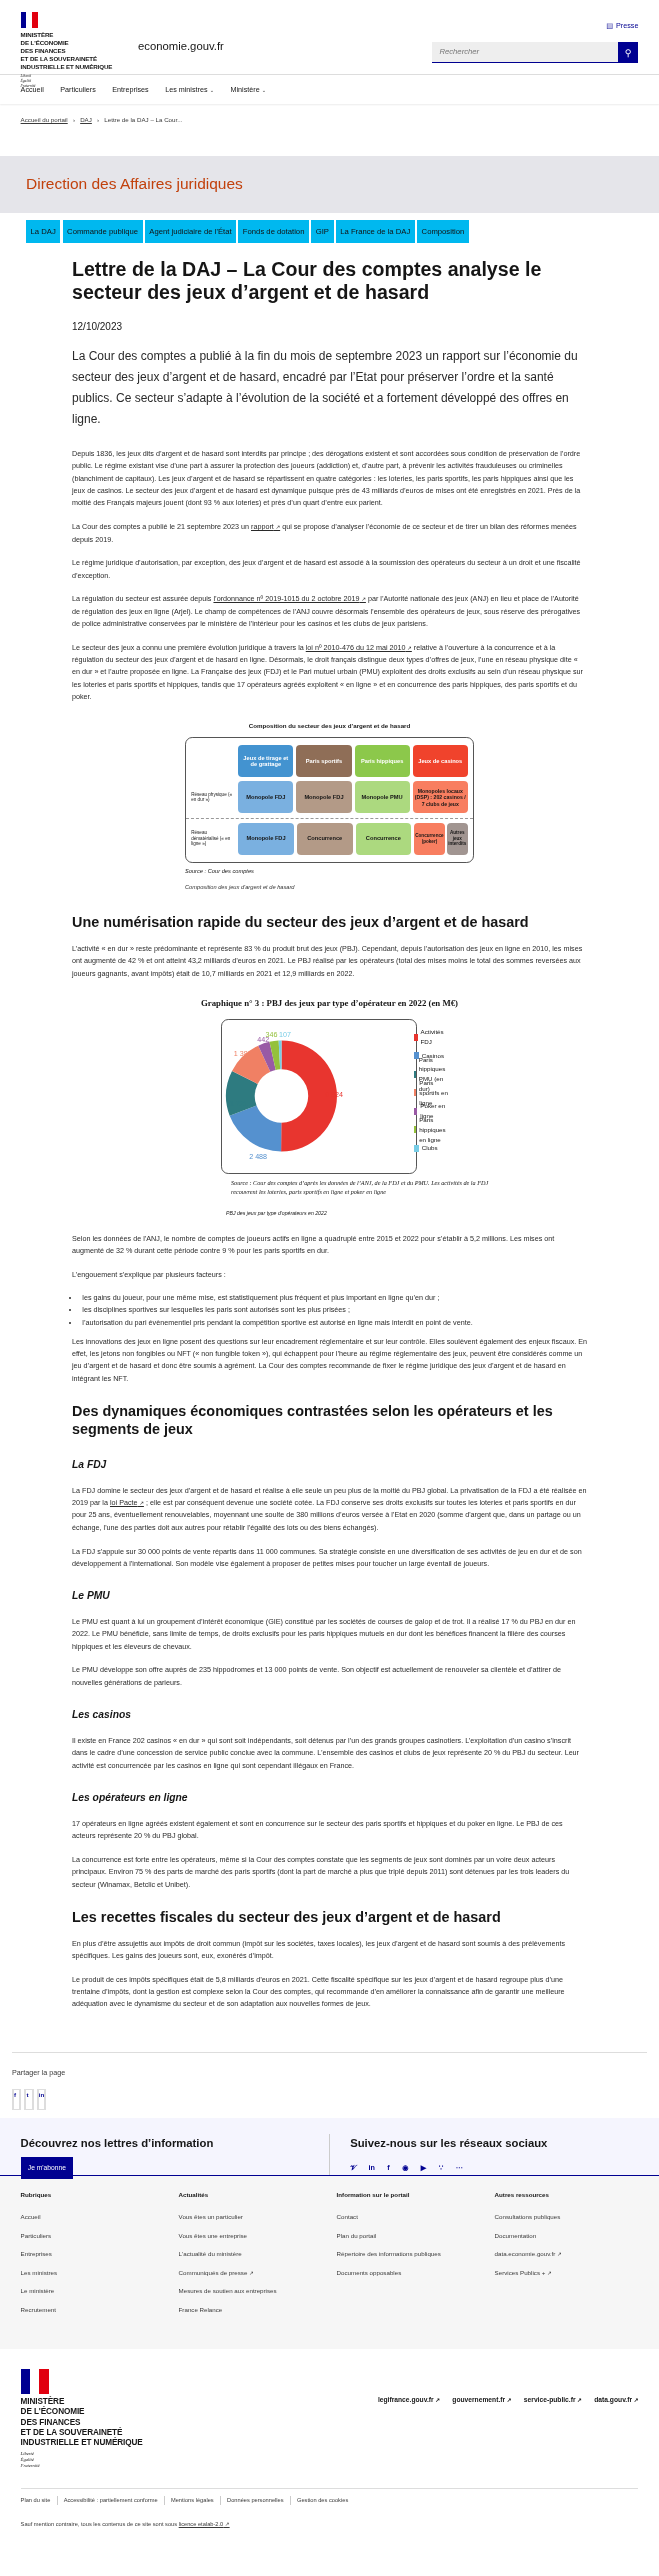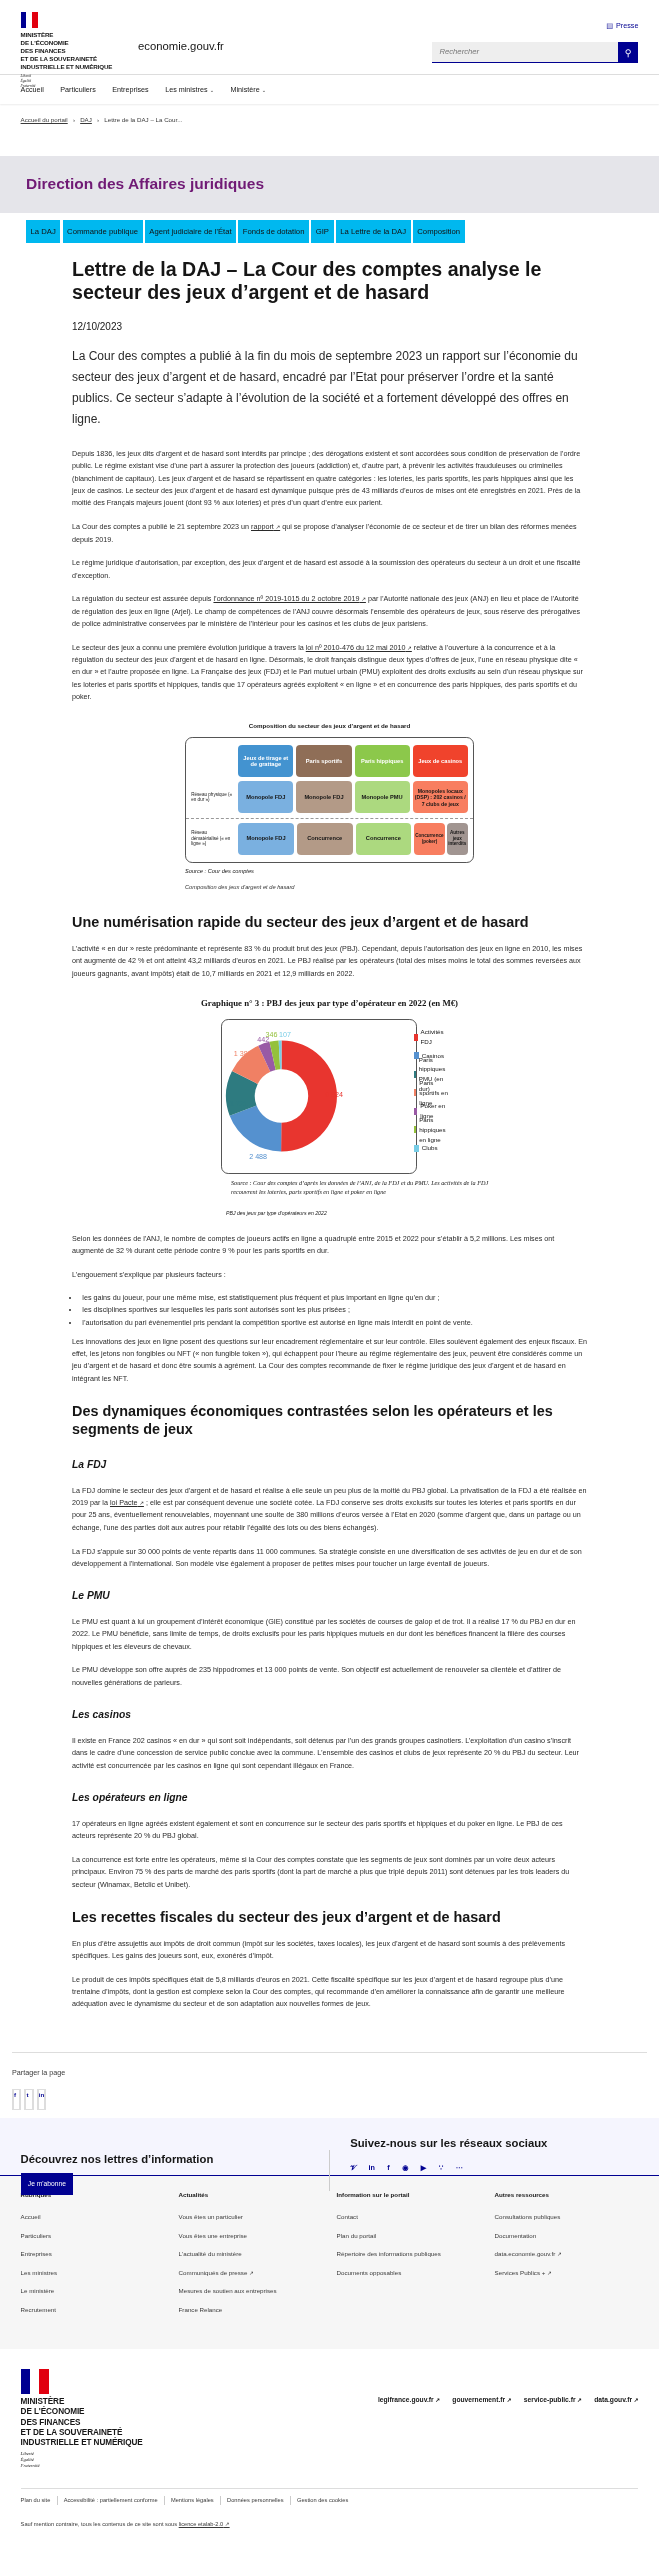--- a/index.html
+++ b/index.html
@@ -15,21 +15,21 @@
 .site-name{position:absolute;left:138px;top:37px;font-size:11.3px}
 .presse{position:absolute;right:20.6px;top:19.6px;color:#000091;font-size:7.2px;display:flex;gap:3.1px;align-items:center}
 .search{position:absolute;right:20.6px;top:42px;display:flex;width:206px;height:20.6px}
 .search input{flex:1;border:none;background:#eee;border-bottom:1px solid #000091;padding:0 7px;font-style:italic;font-size:7.7px;font-family:"Liberation Sans",sans-serif}
 .search button{width:20.6px;background:#000091;border:none;color:#fff;font-size:9.3px}
 .mainnav{height:29px;display:flex;align-items:center;padding-left:20.6px;gap:16.5px;font-size:7.2px;box-shadow:0 1px 1.5px rgba(0,0,0,.08)}
 .mainnav span.chev{font-size:5.2px;margin-left:2.1px}
 .crumbs{padding:11.3px 20.6px 0;font-size:6.2px;display:flex;gap:5.2px;color:#3a3a3a}
 .crumbs a{text-decoration:underline}
 .banner{background:#e5e5ea;height:57px;margin-top:31px;display:flex;align-items:center;padding-left:26px}
-.banner h2{font-size:15.5px;font-weight:700;color:#701a75}
+.banner h2{font-size:15.5px;font-weight:400;color:#c2410c}
 .subnav{display:flex;gap:2.1px;padding:7.2px 0 0 26px}
 .subnav a{background:#00b8ef;color:#111;text-decoration:none;font-size:7.7px;padding:4.1px 4.6px;height:23px;display:flex;align-items:center}
 
 article{width:515px;margin:14.4px auto 0}
 h1{font-size:19.6px;line-height:1.2;font-weight:700}
 .date{margin:14.4px 0 11.3px;font-size:10px}
 .lead{font-weight:400;font-size:12px;line-height:1.75}
 article p{font-size:7.2px;line-height:1.72;margin-top:11.3px;color:#2a2a2a}
 article h2{font-size:14.4px;line-height:1.3;font-weight:700;margin-top:16.5px}
 article h3{font-size:10.3px;font-style:italic;font-weight:700;margin-top:18px}
@@ -61,21 +61,21 @@
 .chart-src{font-family:"Liberation Serif",serif;font-style:italic;font-size:6.2px;width:258px;margin:4.1px 0 0 46px;line-height:1.5;text-align:left}
 .chart-cap{font-style:italic;font-size:5.2px;margin:12.4px 0 0 41px;text-align:left}
 
 .share{width:635px;margin:41px auto 0;border-top:0.5px solid #ddd;padding-top:14.4px}
 .share .t{font-size:7.2px;color:#3a3a3a}
 .share .icons{display:flex;gap:3.1px;margin-top:10.3px}
 .share .icons span{width:8.8px;height:20.6px;border:0.5px solid #ddd;width:8.8px}
 .sbtn{width:9.3px;height:20.6px;display:flex;align-items:center;justify-content:center;border:0.5px solid #ddd;color:#000091;font-size:6.2px;font-weight:700}
 
 .follow{background:#f5f5fe;margin-top:8.2px;height:58px;display:flex;padding:16.5px 20.6px 0;border-bottom:1.5px solid #000091;position:relative}
-.follow .l{width:309px;border-right:0.5px solid #ccc;height:41px;margin-top:16px}
+.follow .l{width:309px;border-right:0.5px solid #ccc;height:41px;margin-top:0}
 .follow h4{font-size:11.3px;font-weight:700}
 .follow .btn{display:inline-block;background:#000091;color:#fff;font-size:6.7px;padding:5.2px 7.2px;margin-top:5.2px}
 .follow .r{padding-left:20.6px}
 .soc{display:flex;gap:12.4px;margin-top:9.3px;color:#000091;font-weight:700;font-size:7.2px}
 
 .flinks{background:#f6f6f6;padding:14.4px 20.6px 26px;display:grid;grid-template-columns:158px 158px 158px 158px}
 .flinks h5{font-size:6.2px;font-weight:700;margin-bottom:12.4px}
 .flinks div a{display:block;font-size:6.2px;text-decoration:none;color:#3a3a3a;height:18.5px}
 
 .bottom{padding:19.6px 20.6px 0;position:relative;height:108px}
@@ -140,21 +140,21 @@
 <div class="banner">
   <h2>Direction des Affaires juridiques</h2>
 </div>
 
 <div class="subnav">
   <a>La DAJ</a>
   <a>Commande publique</a>
   <a>Agent judiciaire de l'État</a>
   <a>Fonds de dotation</a>
   <a>GIP</a>
-  <a>La Lettre de la DAJ</a>
+  <a>La France de la DAJ</a>
   <a>Composition</a>
 </div>
 
 <article>
   <h1>Lettre de la DAJ – La Cour des comptes analyse le secteur des jeux d’argent et de hasard</h1>
   <div class="date">12/10/2023</div>
   <p class="lead">La Cour des comptes a publié à la fin du mois de septembre 2023 un rapport sur l’économie du secteur des jeux d’argent et de hasard, encadré par l’Etat pour préserver l’ordre et la santé publics. Ce secteur s’adapte à l’évolution de la société et a fortement développé des offres en ligne.</p>
   <p style="margin-top:17.5px">Depuis 1836, les jeux dits d’argent et de hasard sont interdits par principe ; des dérogations existent et sont accordées sous condition de préservation de l’ordre public. Le régime existant vise d’une part à assurer la protection des joueurs (addiction) et, d’autre part, à prévenir les activités frauduleuses ou criminelles (blanchiment de capitaux). Les jeux d’argent et de hasard se répartissent en quatre catégories : les loteries, les paris sportifs, les paris hippiques ainsi que les jeux de casinos. Le secteur des jeux d’argent et de hasard est dynamique puisque près de 43 milliards d’euros de mises ont été enregistrés en 2021. Près de la moitié des Français majeurs jouent (dont 93 % aux loteries) et près d’un quart d’entre eux parient.</p>
   <p><span>La Cour des comptes a publié le 21 septembre 2023 un </span><a class="lnk ext">rapport</a><span> qui se propose d’analyser l’économie de ce secteur et de tirer un bilan des réformes menées depuis 2019.</span></p>
 

